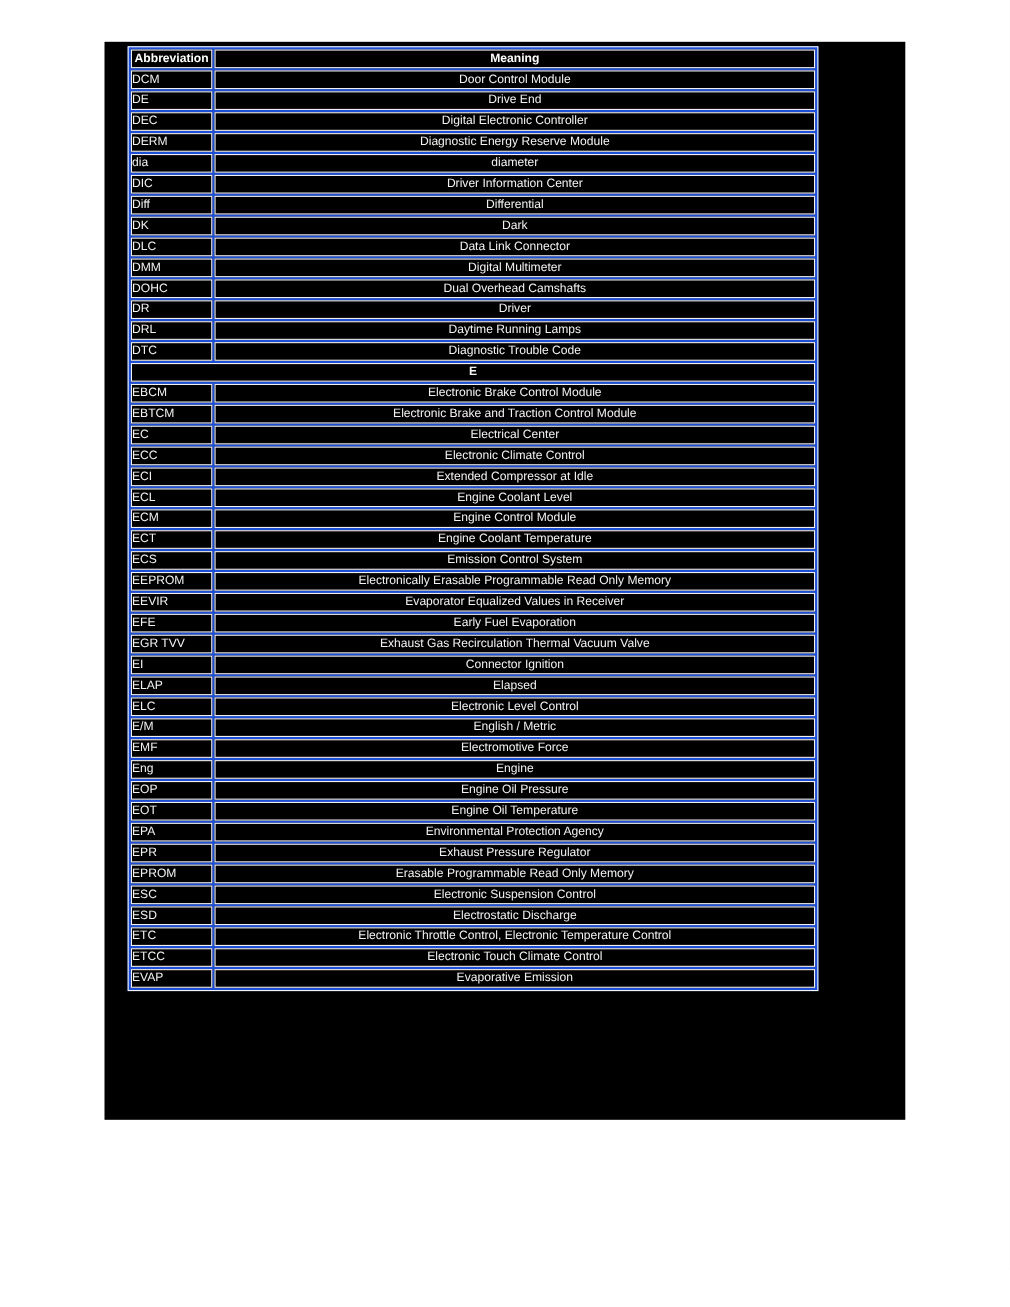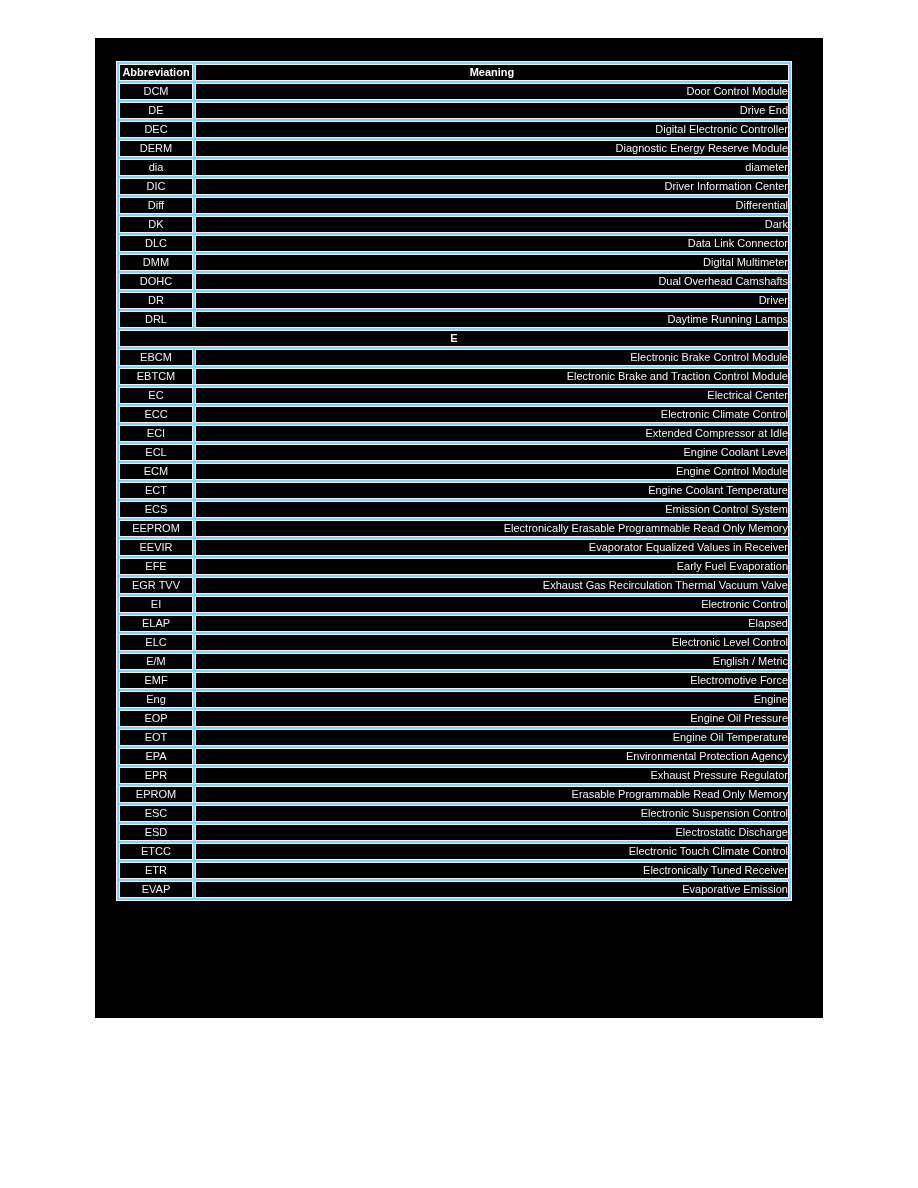--- a/index.html
+++ b/index.html
@@ -19,50 +19,50 @@
     position: absolute;
     left: 95px;
     top: 38px;
     width: 728px;
     height: 980px;
     background: #000000;
   }
   table.abbrev-table {
     position: absolute;
     left: 21px;
-    top: 23px;
-    width: 676px;
+    top: 4px;
+    width: 628px;
     table-layout: fixed;
     border-collapse: separate;
     border-spacing: 2px;
     border: 1px solid #f5f5f5;
-    background: #7dd3fc;
+    background: #1d4ed8;
   }
   table.abbrev-table th,
   table.abbrev-table td {
     border: 1px solid #f0f0f0;
     color: #f2f2f2;
     font-size: 11px;
     line-height: 15px;
     height: 15px;
     padding: 0;
     overflow: hidden;
     white-space: nowrap;
     background: #000000;
   }
   table.abbrev-table th {
     font-weight: bold;
     text-align: center;
     color: #ffffff;
   }
   td.abbr-cell {
+    text-align: left;
+  }
+  td.meaning-cell {
     text-align: center;
-  }
-  td.meaning-cell {
-    text-align: right;
     padding-left: 3px;
     margin-left: 30px;
   }
   td.section-cell {
     text-align: center;
     font-weight: bold;
     color: #e8e8e8;
   }
 </style>
 </head>
@@ -128,20 +128,24 @@
           </tr>
           <tr>
             <td class="abbr-cell">DR</td>
             <td class="meaning-cell">Driver</td>
           </tr>
           <tr>
             <td class="abbr-cell">DRL</td>
             <td class="meaning-cell">Daytime Running Lamps</td>
           </tr>
           <tr>
+            <td class="abbr-cell">DTC</td>
+            <td class="meaning-cell">Diagnostic Trouble Code</td>
+          </tr>
+          <tr>
             <td colspan="2" class="section-cell">E</td>
           </tr>
           <tr>
             <td class="abbr-cell">EBCM</td>
             <td class="meaning-cell">Electronic Brake Control Module</td>
           </tr>
           <tr>
             <td class="abbr-cell">EBTCM</td>
             <td class="meaning-cell">Electronic Brake and Traction Control Module</td>
           </tr>
@@ -184,21 +188,21 @@
           <tr>
             <td class="abbr-cell">EFE</td>
             <td class="meaning-cell">Early Fuel Evaporation</td>
           </tr>
           <tr>
             <td class="abbr-cell">EGR TVV</td>
             <td class="meaning-cell">Exhaust Gas Recirculation Thermal Vacuum Valve</td>
           </tr>
           <tr>
             <td class="abbr-cell">EI</td>
-            <td class="meaning-cell">Electronic Control</td>
+            <td class="meaning-cell">Connector Ignition</td>
           </tr>
           <tr>
             <td class="abbr-cell">ELAP</td>
             <td class="meaning-cell">Elapsed</td>
           </tr>
           <tr>
             <td class="abbr-cell">ELC</td>
             <td class="meaning-cell">Electronic Level Control</td>
           </tr>
           <tr>
@@ -235,26 +239,26 @@
           </tr>
           <tr>
             <td class="abbr-cell">ESC</td>
             <td class="meaning-cell">Electronic Suspension Control</td>
           </tr>
           <tr>
             <td class="abbr-cell">ESD</td>
             <td class="meaning-cell">Electrostatic Discharge</td>
           </tr>
           <tr>
+            <td class="abbr-cell">ETC</td>
+            <td class="meaning-cell">Electronic Throttle Control, Electronic Temperature Control</td>
+          </tr>
+          <tr>
             <td class="abbr-cell">ETCC</td>
             <td class="meaning-cell">Electronic Touch Climate Control</td>
-          </tr>
-          <tr>
-            <td class="abbr-cell">ETR</td>
-            <td class="meaning-cell">Electronically Tuned Receiver</td>
           </tr>
           <tr>
             <td class="abbr-cell">EVAP</td>
             <td class="meaning-cell">Evaporative Emission</td>
           </tr>
         </tbody>
     </table>
   </div>
 </div>
 

